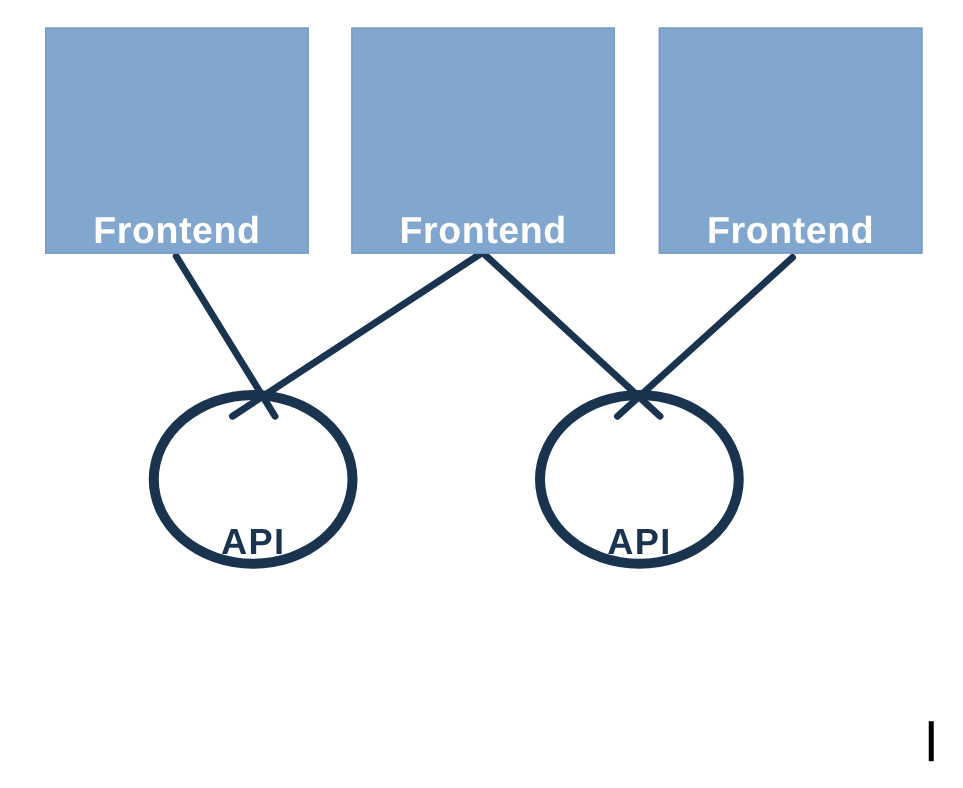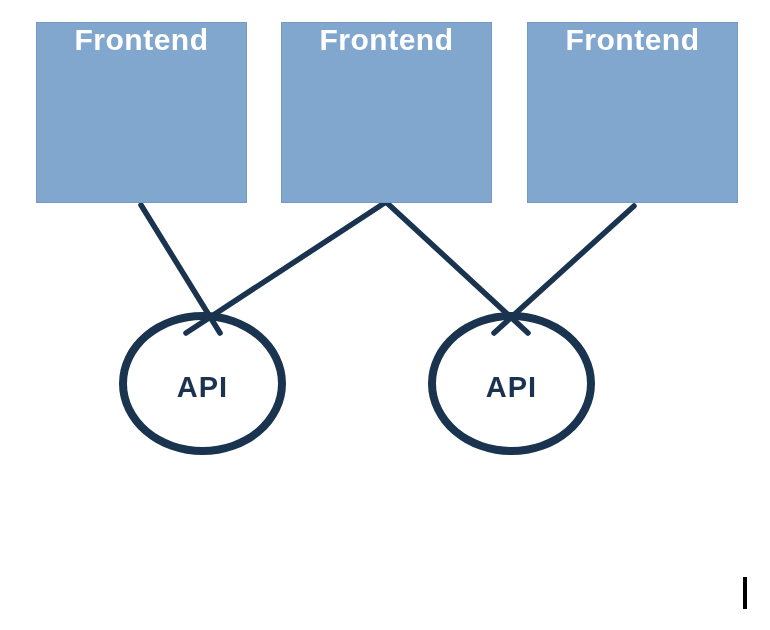--- a/index.html
+++ b/index.html
@@ -17,21 +17,21 @@
   }
   .frontend-box {
     position: absolute;
     top: 22px;
     width: 211px;
     height: 181px;
     background: var(--frontend-fill, #82a7ce);
     border: 1px solid var(--frontend-border, #7399c4);
     box-sizing: border-box;
     display: flex;
-    align-items: flex-start;
+    align-items: flex-end;
     justify-content: center;
     z-index: 4;
   }
   .frontend-box .label {
     color: var(--label-light, #ffffff);
     font-size: 30px;
     font-weight: bold;
     letter-spacing: 0.5px;
   }
   #frontend-1 { left: 36px; }
@@ -62,21 +62,21 @@
 
   .api-node {
     position: absolute;
     width: 167px;
     height: 143px;
     background: #ffffff;
     border: 8px solid var(--node-stroke, #1a3450);
     border-radius: 50%;
     box-sizing: border-box;
     display: flex;
-    align-items: center;
+    align-items: flex-end;
     justify-content: center;
     z-index: 2;
   }
   #api-1 { left: 119px; top: 312px; }
   #api-2 { left: 428px; top: 312px; }
   .api-node .label {
     color: var(--node-stroke, #1a3450);
     font-size: 29px;
     font-weight: bold;
     letter-spacing: 1px;

